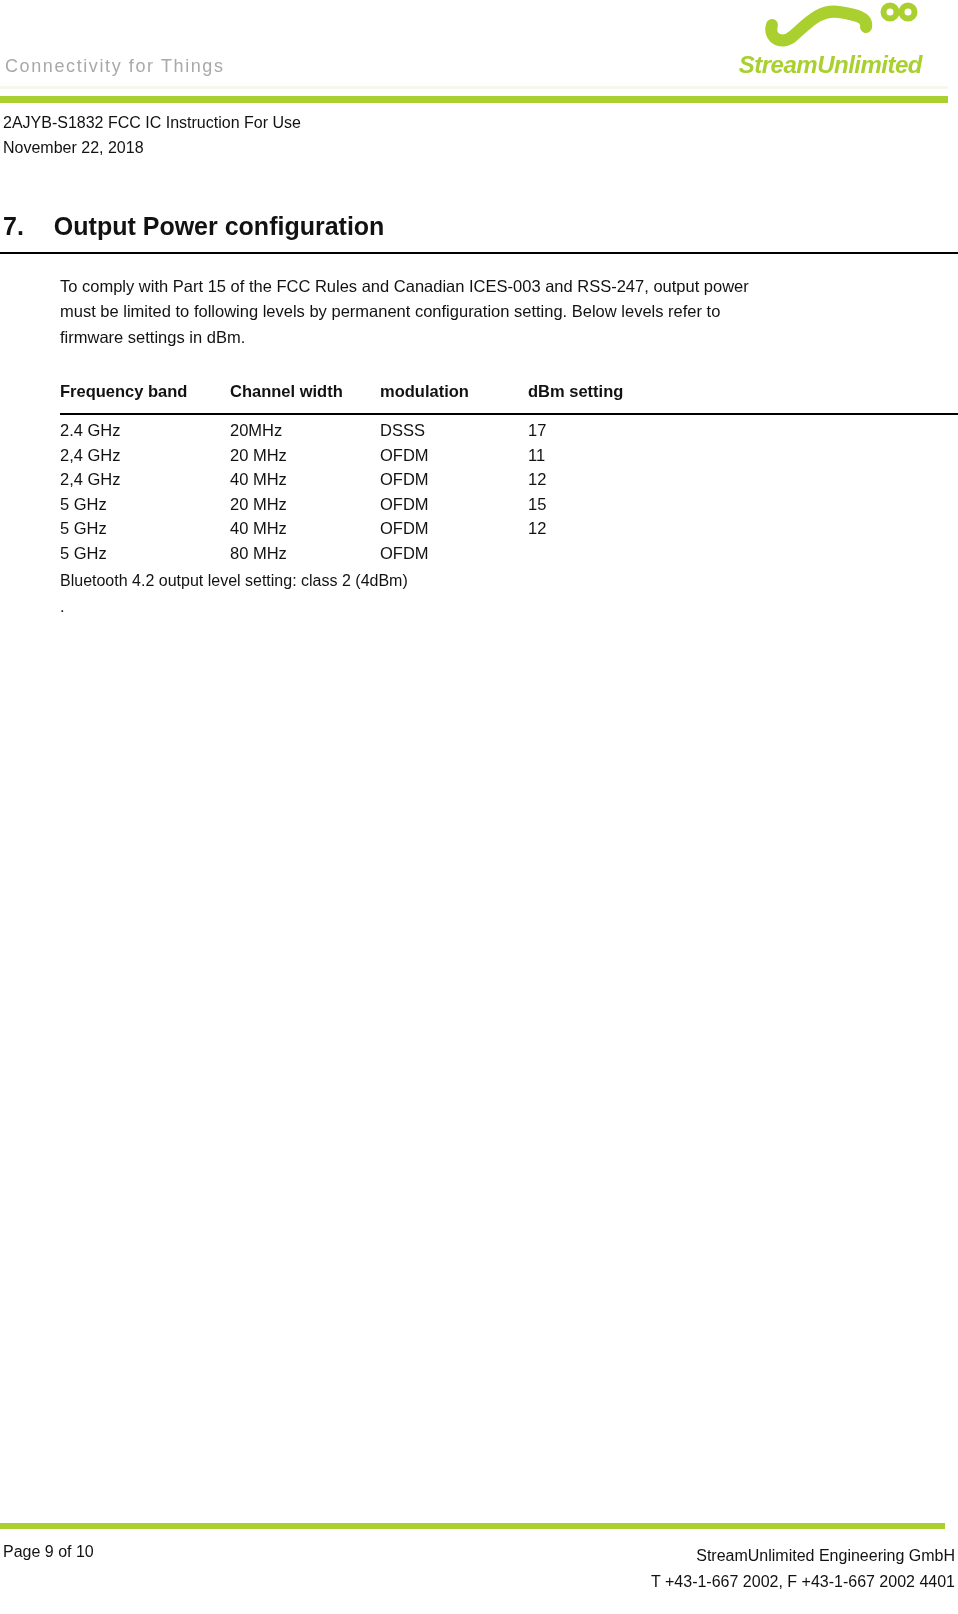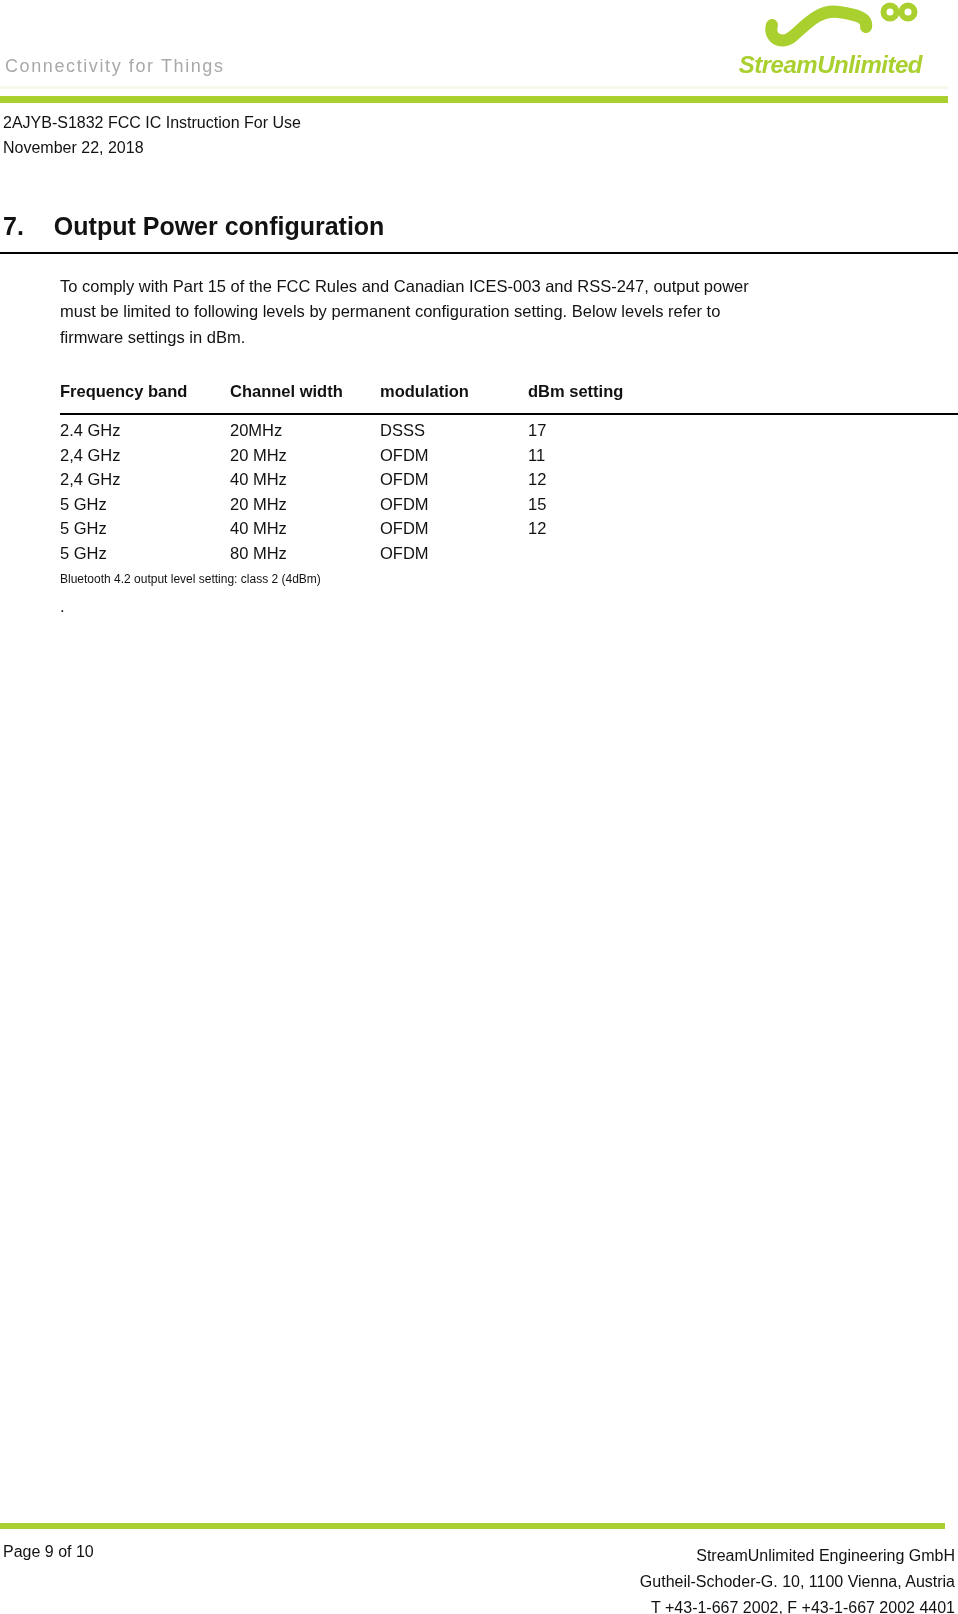--- a/index.html
+++ b/index.html
@@ -92,21 +92,21 @@
     font-weight: bold;
     padding-bottom: 12px;
     border-bottom: 2px solid #000;
     line-height: 20px;
   }
   .t-body .t-row { line-height: 24.5px; }
   .t-body { padding-top: 3px; }
   .note-bluetooth {
     position: absolute;
     left: 60px; top: 572px;
-    font-size: 12px;
+    font-size: 16px;
     text-align: center;
   }
   .note-dot {
     position: absolute;
     left: 60px; top: 594px;
     font-size: 16.5px;
     line-height: 25px;
   }
   
   .rule-bottom {
@@ -209,17 +209,16 @@
       </div>
   </div>
 
   <div class="note-bluetooth">Bluetooth 4.2 output level setting: class 2 (4dBm)</div>
   <div class="note-dot">.</div>
 
   <div class="rule-bottom"></div>
   <div class="footer-left">Page 9 of 10</div>
   <div class="footer-right">
     <div>StreamUnlimited Engineering GmbH</div>
-    <div>Gutheil-Schoder-G. 10, 1100 Vienna, Austria</div>
     <div>T +43-1-667 2002, F +43-1-667 2002 4401</div>
   </div>
 
 </div>
 
 </body></html>

